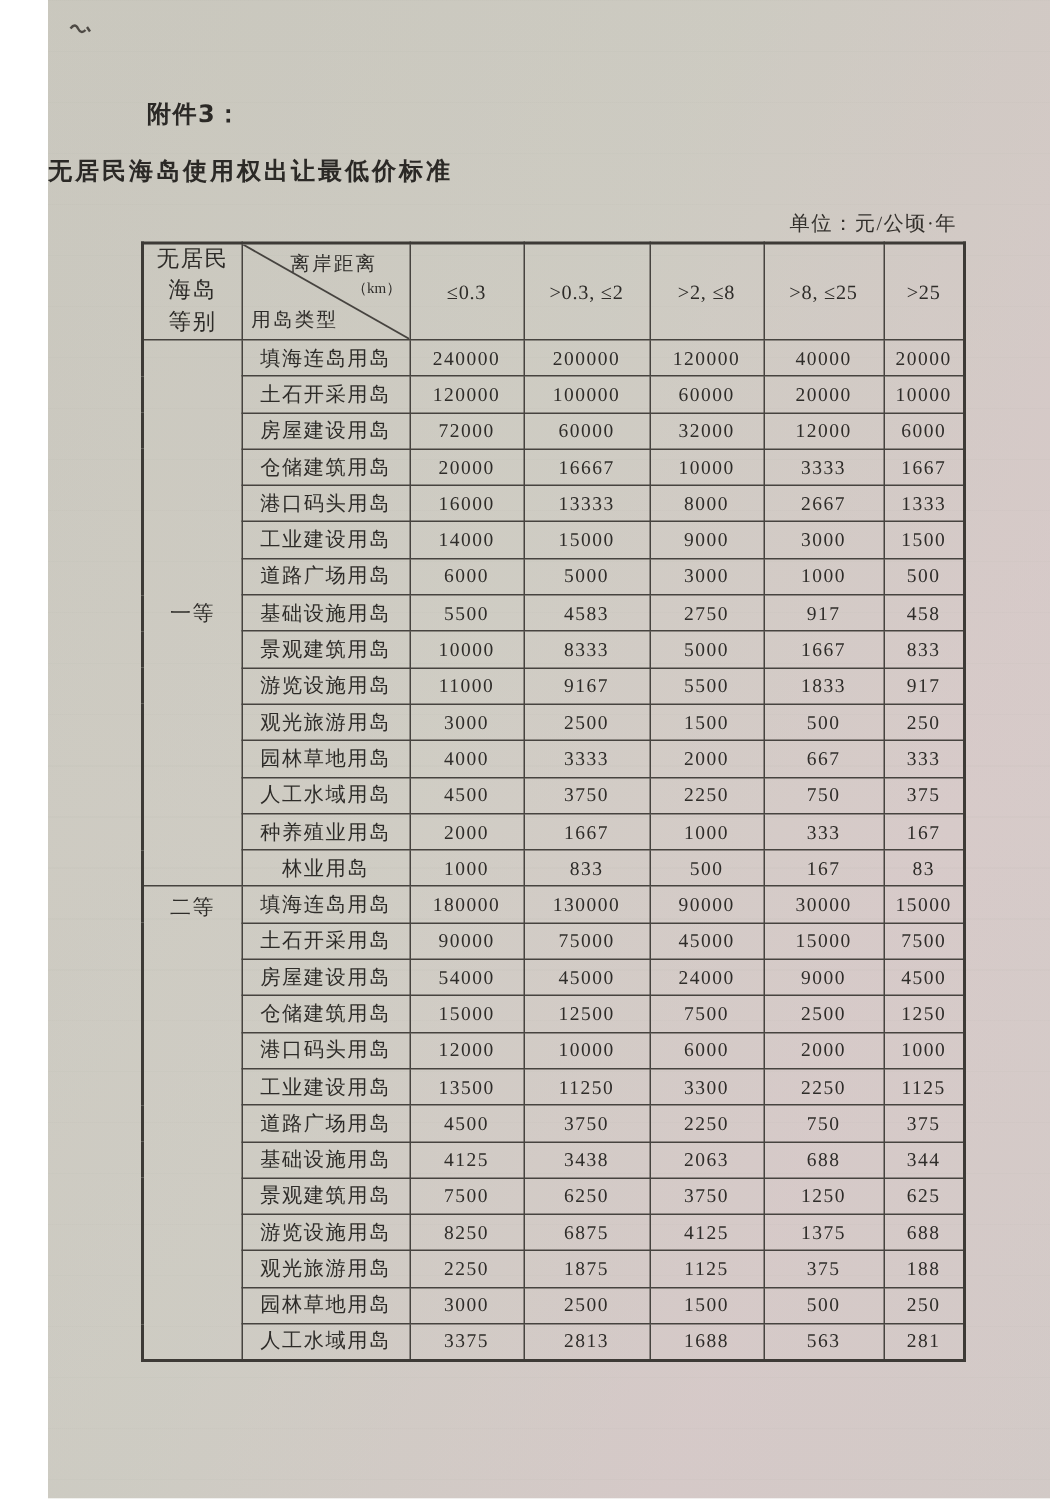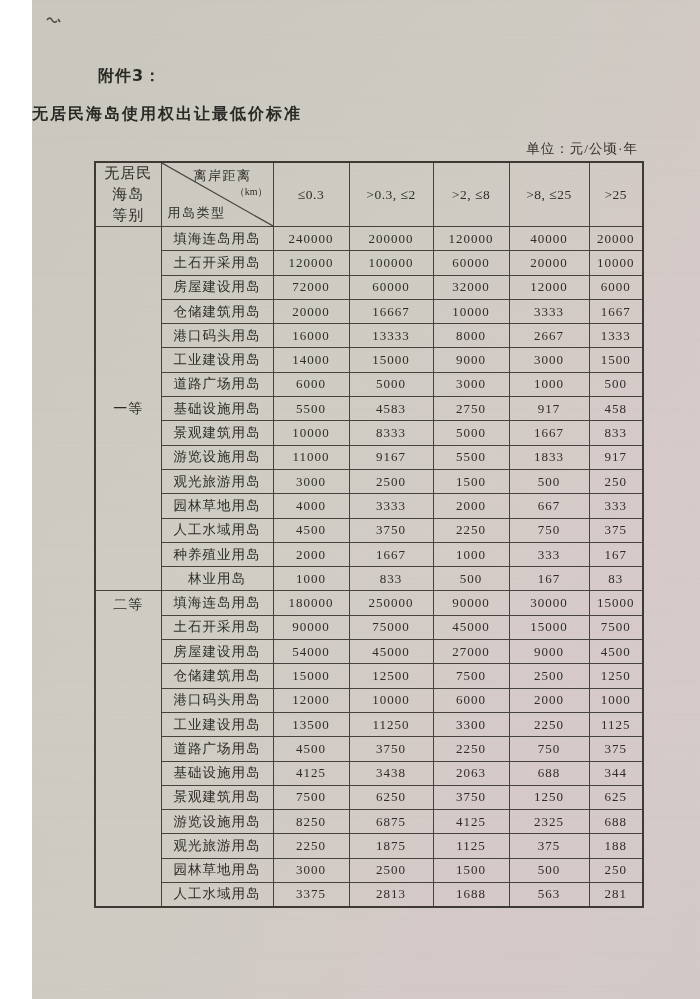--- a/index.html
+++ b/index.html
@@ -238,38 +238,38 @@
           <td class="num-cell">1000</td>
           <td class="num-cell">833</td>
           <td class="num-cell">500</td>
           <td class="num-cell">167</td>
           <td class="num-cell">83</td>
         </tr>
         <tr>
           <td rowspan="13" class="grade-cell top-align">二等</td>
           <td class="type-cell">填海连岛用岛</td>
           <td class="num-cell">180000</td>
-          <td class="num-cell">250000</td>
+          <td class="num-cell">130000</td>
           <td class="num-cell">90000</td>
           <td class="num-cell">30000</td>
           <td class="num-cell">15000</td>
         </tr>
         <tr>
           <td class="type-cell">土石开采用岛</td>
           <td class="num-cell">90000</td>
           <td class="num-cell">75000</td>
           <td class="num-cell">45000</td>
           <td class="num-cell">15000</td>
           <td class="num-cell">7500</td>
         </tr>
         <tr>
           <td class="type-cell">房屋建设用岛</td>
           <td class="num-cell">54000</td>
           <td class="num-cell">45000</td>
-          <td class="num-cell">27000</td>
+          <td class="num-cell">24000</td>
           <td class="num-cell">9000</td>
           <td class="num-cell">4500</td>
         </tr>
         <tr>
           <td class="type-cell">仓储建筑用岛</td>
           <td class="num-cell">15000</td>
           <td class="num-cell">12500</td>
           <td class="num-cell">7500</td>
           <td class="num-cell">2500</td>
           <td class="num-cell">1250</td>
@@ -312,21 +312,21 @@
           <td class="num-cell">6250</td>
           <td class="num-cell">3750</td>
           <td class="num-cell">1250</td>
           <td class="num-cell">625</td>
         </tr>
         <tr>
           <td class="type-cell">游览设施用岛</td>
           <td class="num-cell">8250</td>
           <td class="num-cell">6875</td>
           <td class="num-cell">4125</td>
-          <td class="num-cell">2325</td>
+          <td class="num-cell">1375</td>
           <td class="num-cell">688</td>
         </tr>
         <tr>
           <td class="type-cell">观光旅游用岛</td>
           <td class="num-cell">2250</td>
           <td class="num-cell">1875</td>
           <td class="num-cell">1125</td>
           <td class="num-cell">375</td>
           <td class="num-cell">188</td>
         </tr>

